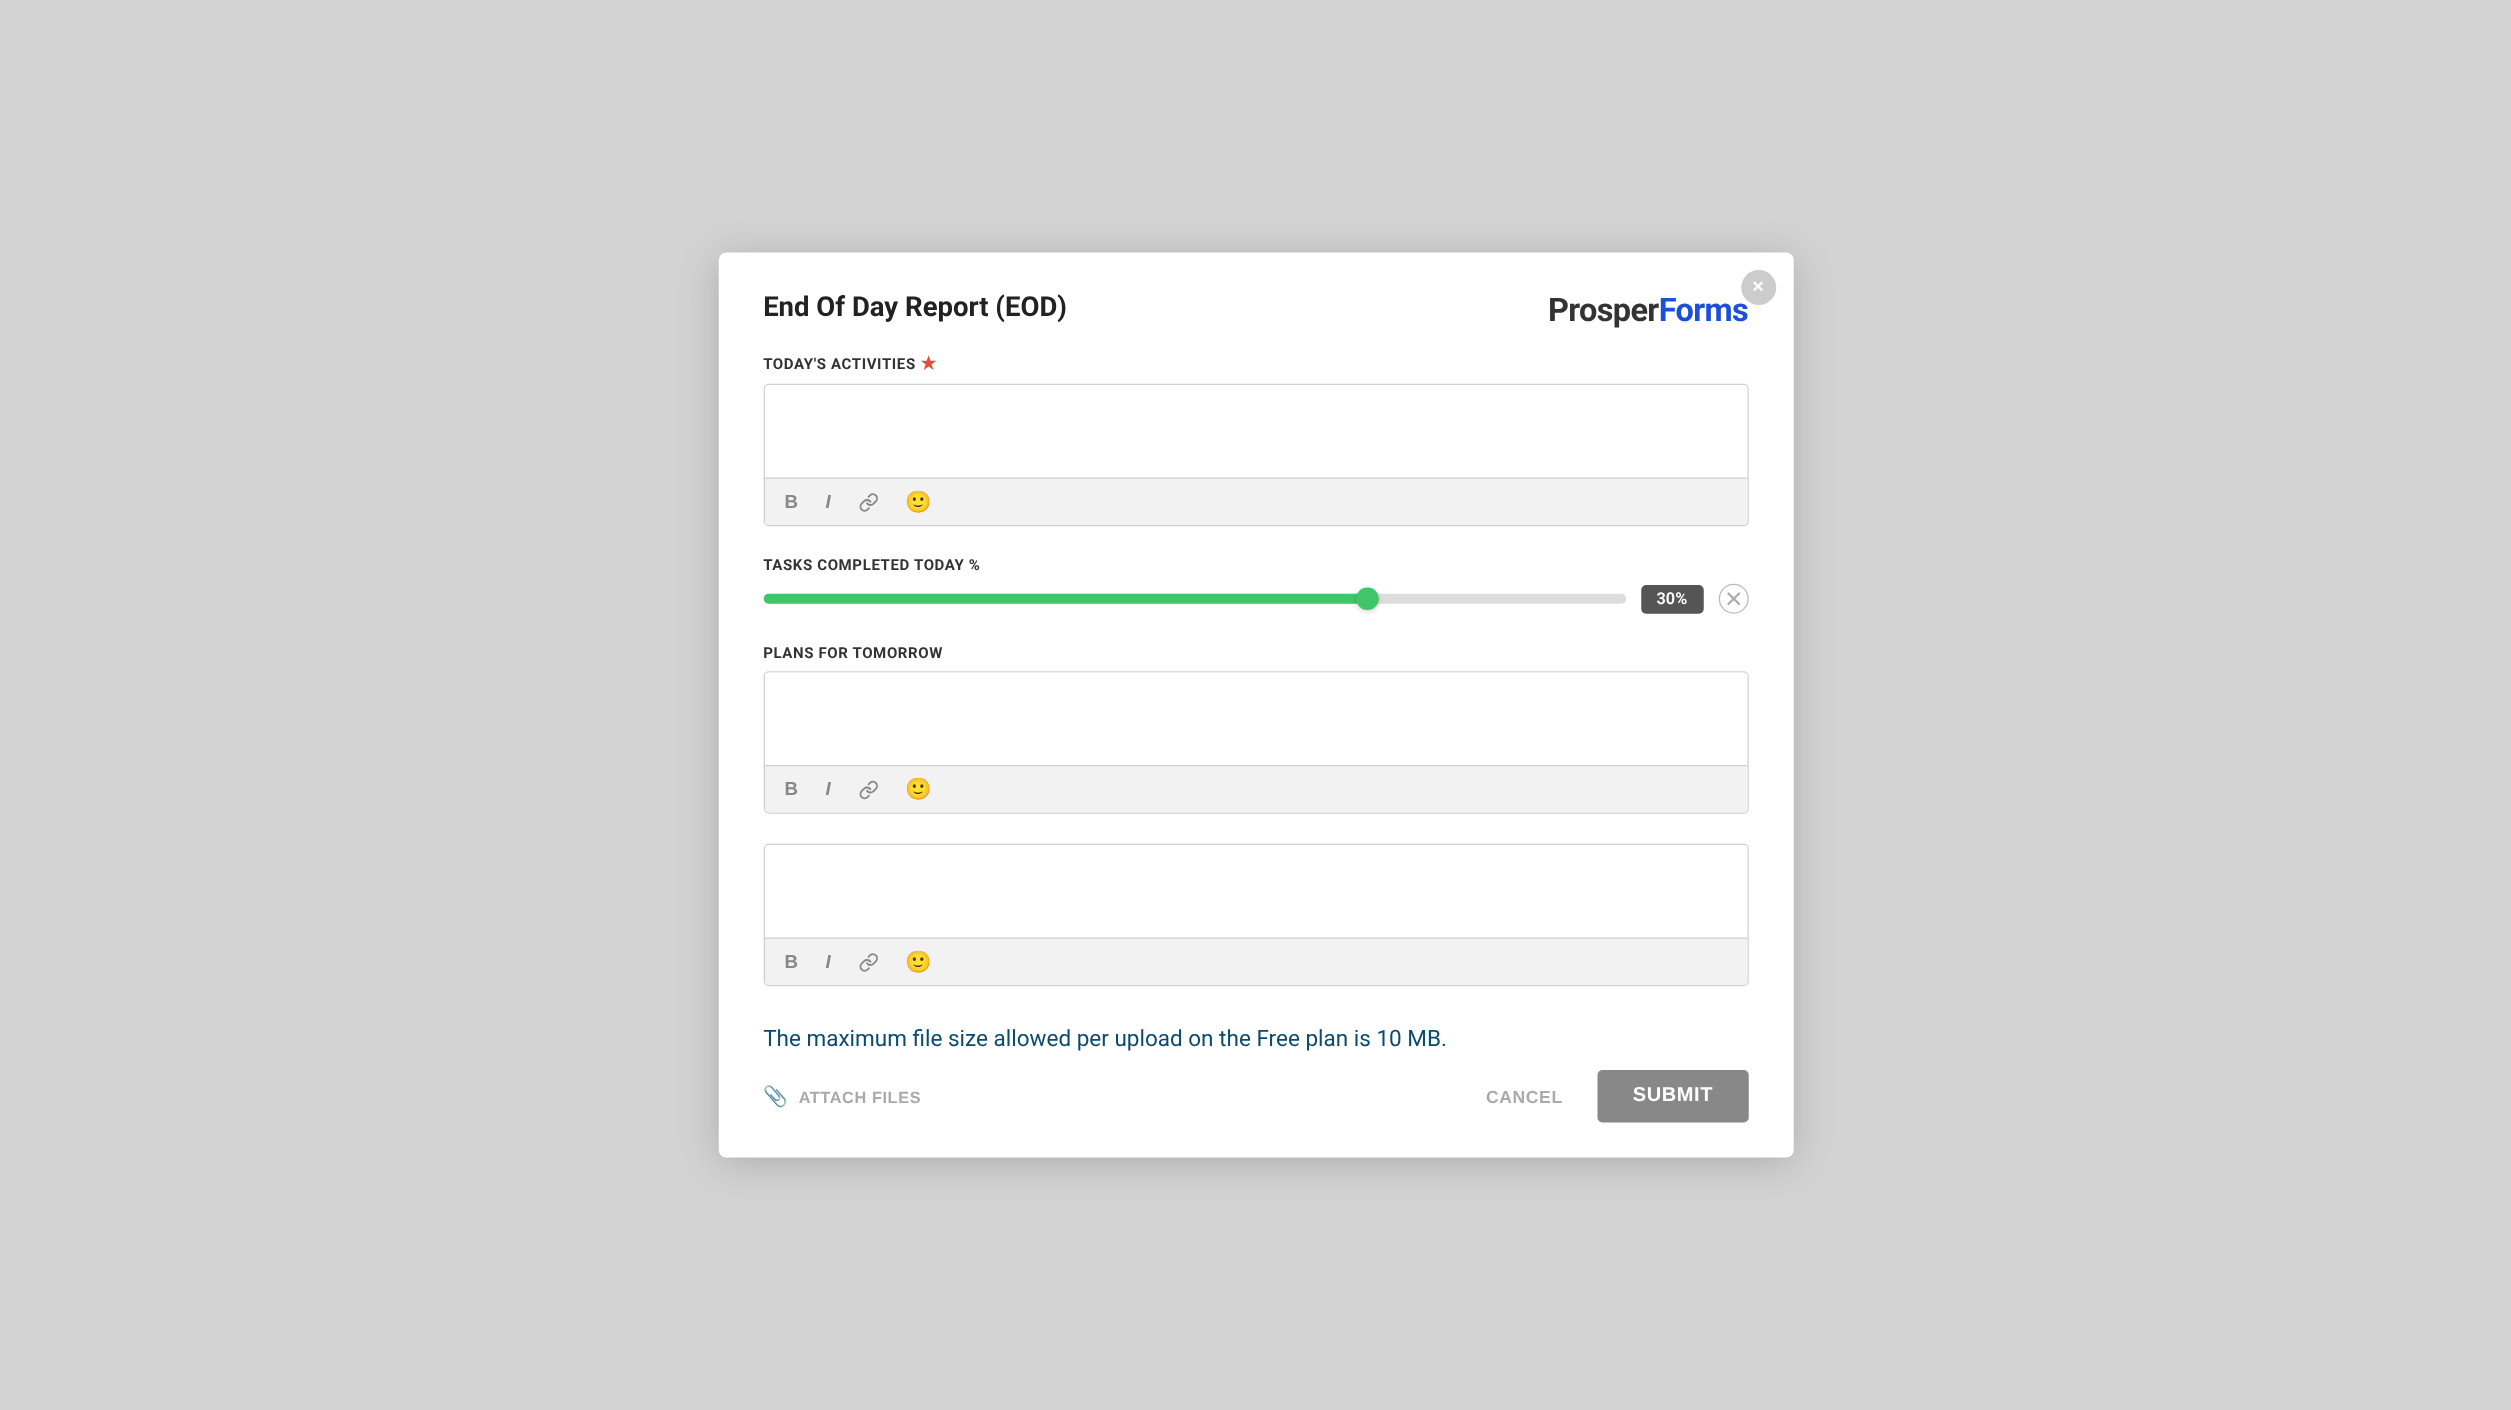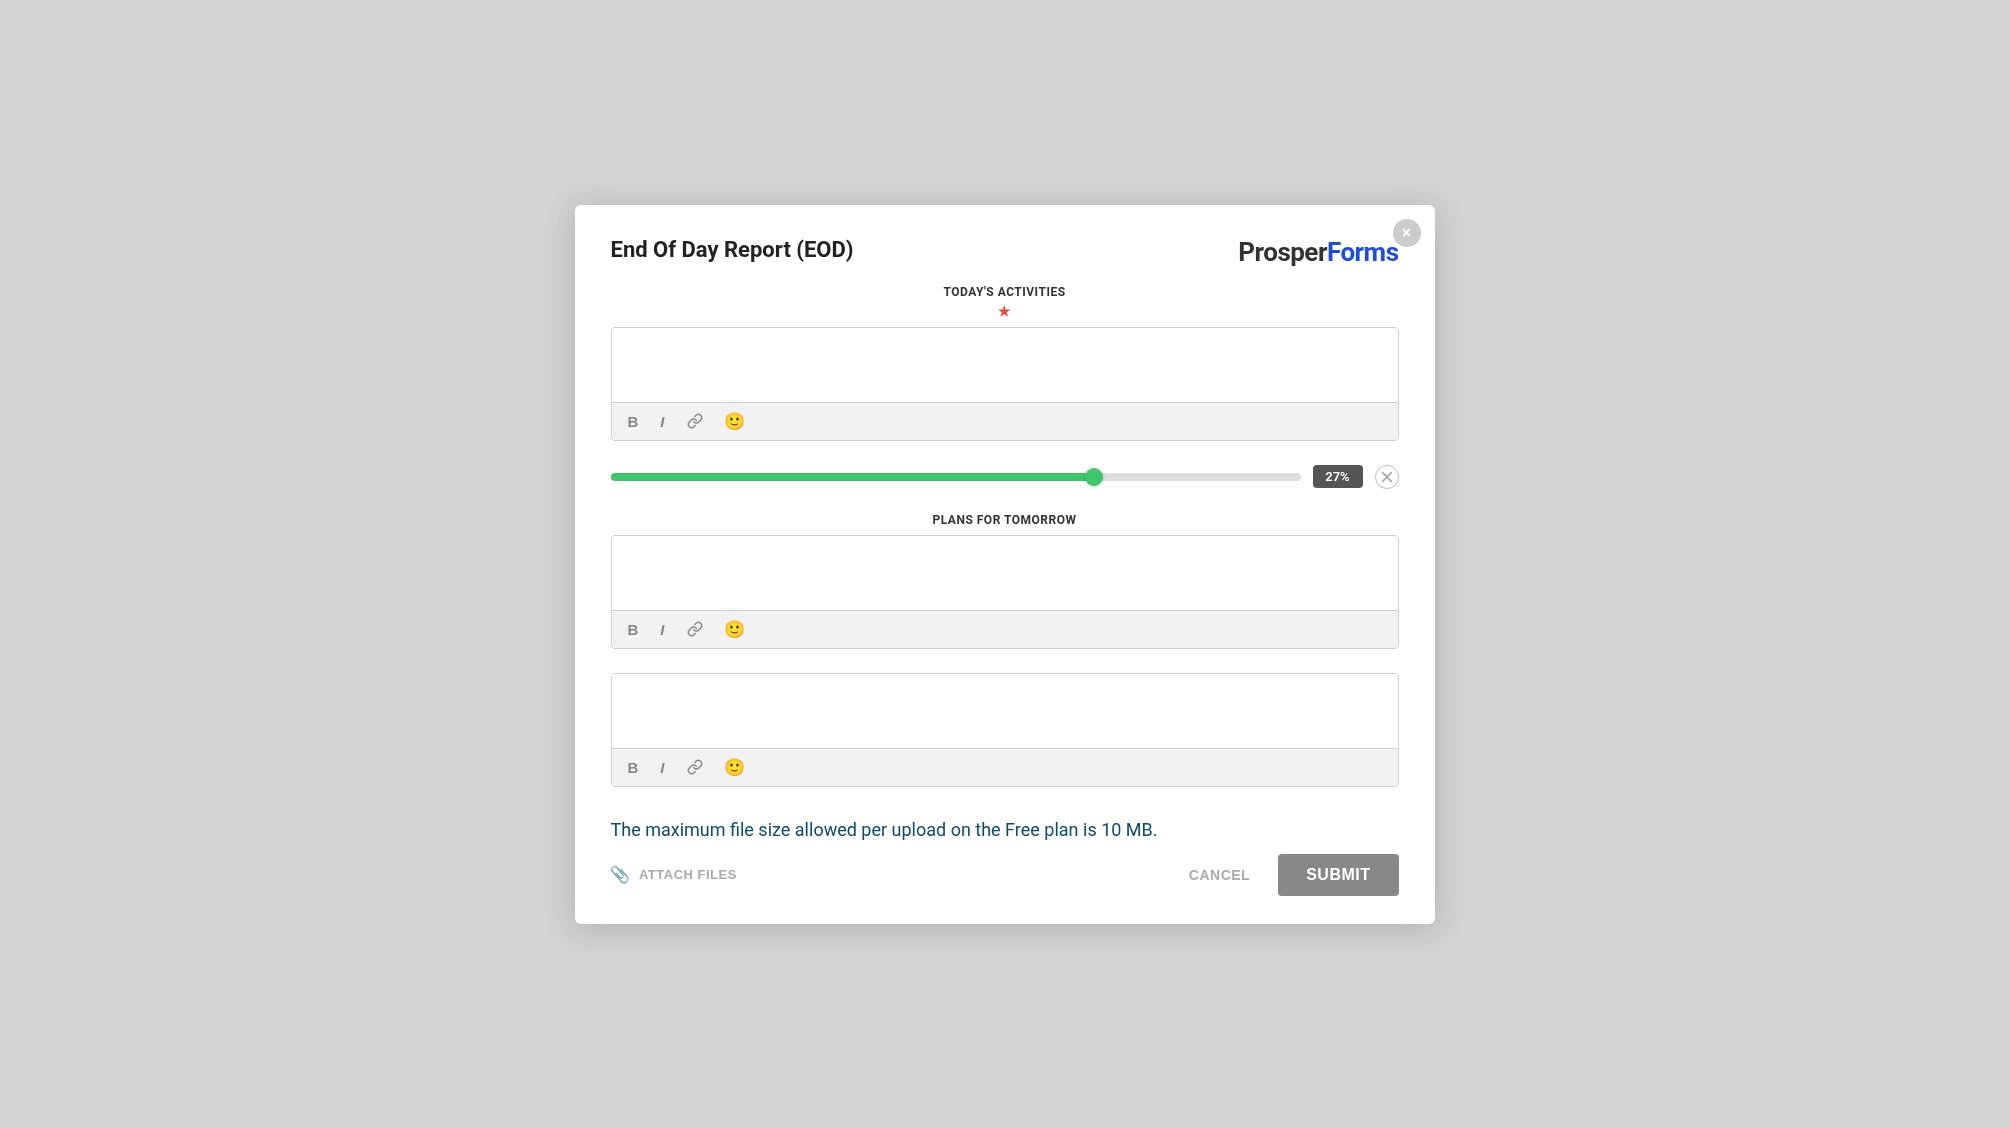--- a/index.html
+++ b/index.html
@@ -80,21 +80,20 @@
     .section-label {
       font-size: 12px;
       font-weight: 700;
       color: #333;
       letter-spacing: 0.5px;
       text-transform: uppercase;
       margin-bottom: 8px;
       display: flex;
       align-items: center;
       gap: 4px;
-      flex-direction: column;
     }
 
     .required-star {
       color: #e74c3c;
       font-size: 14px;
     }
 
     .rich-text-container {
       border: 1.5px solid #d0d0d0;
       border-radius: 4px;
@@ -298,27 +297,28 @@
               <path d="M10 13a5 5 0 0 0 7.54.54l3-3a5 5 0 0 0-7.07-7.07l-1.72 1.71"></path>
               <path d="M14 11a5 5 0 0 0-7.54-.54l-3 3a5 5 0 0 0 7.07 7.07l1.71-1.71"></path>
             </svg>
           </button>
           <button class="toolbar-btn" style="font-size:17px;">🙂</button>
         </div>
       </div>
     </div>
 
     <div class="section">
+      <div class="section-label">TASKS COMPLETED TODAY %</div>
       <div class="slider-row">
         <div class="slider-track-container">
           <div class="slider-fill" style="width: 70%;"></div>
           <div class="slider-thumb" style="left: 70%;"></div>
           <input type="range" class="slider-input" min="0" max="100" value="70" style="">
         </div>
-        <div class="slider-value-box">27%</div>
+        <div class="slider-value-box">30%</div>
         <button class="slider-clear">
           <svg width="12" height="12" viewBox="0 0 14 14" fill="none" stroke="#aaa" stroke-width="2" stroke-linecap="round">
             <line x1="2" y1="2" x2="12" y2="12"></line>
             <line x1="12" y1="2" x2="2" y2="12"></line>
           </svg>
         </button>
       </div>
     </div>
 
     <div class="section">

